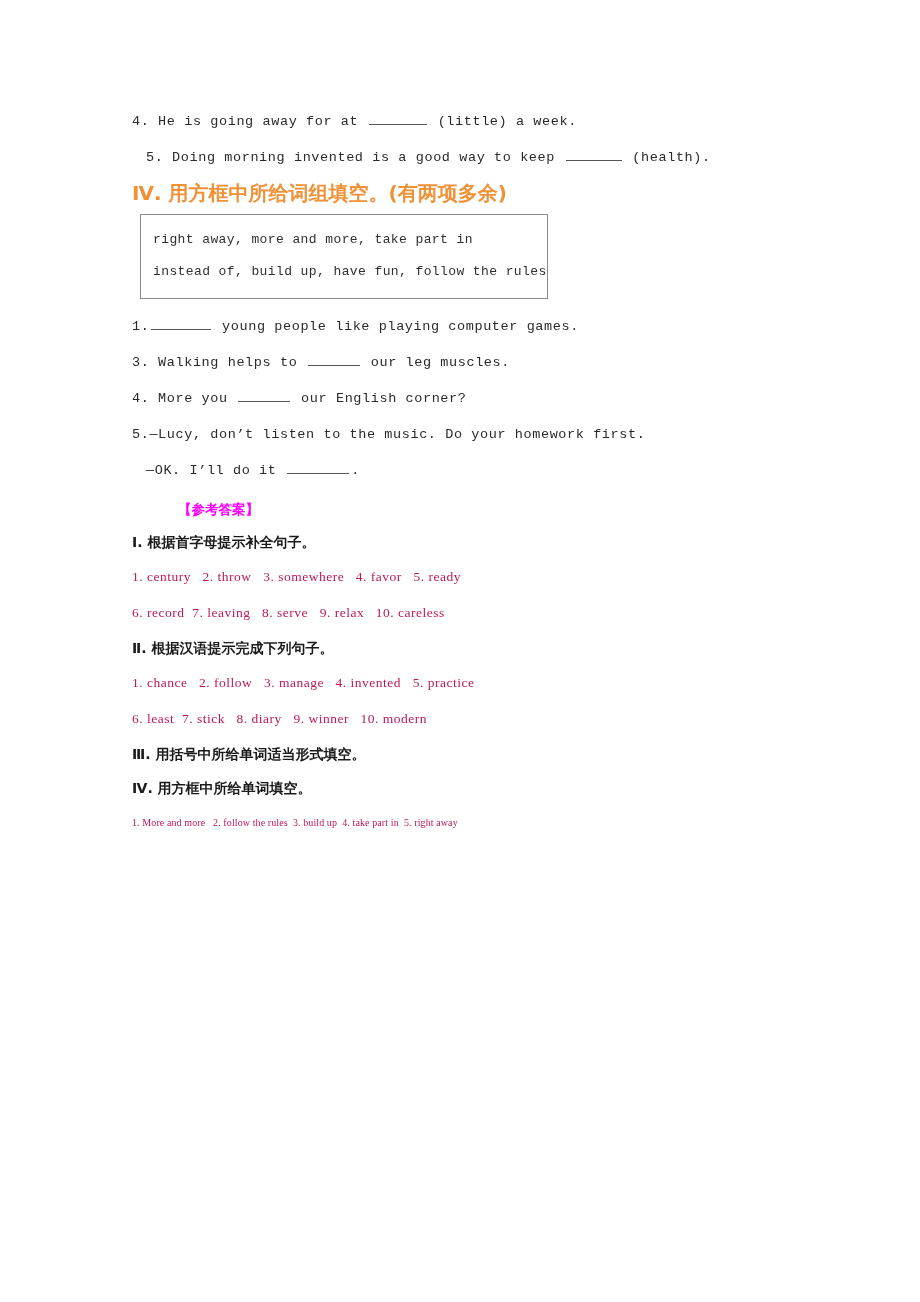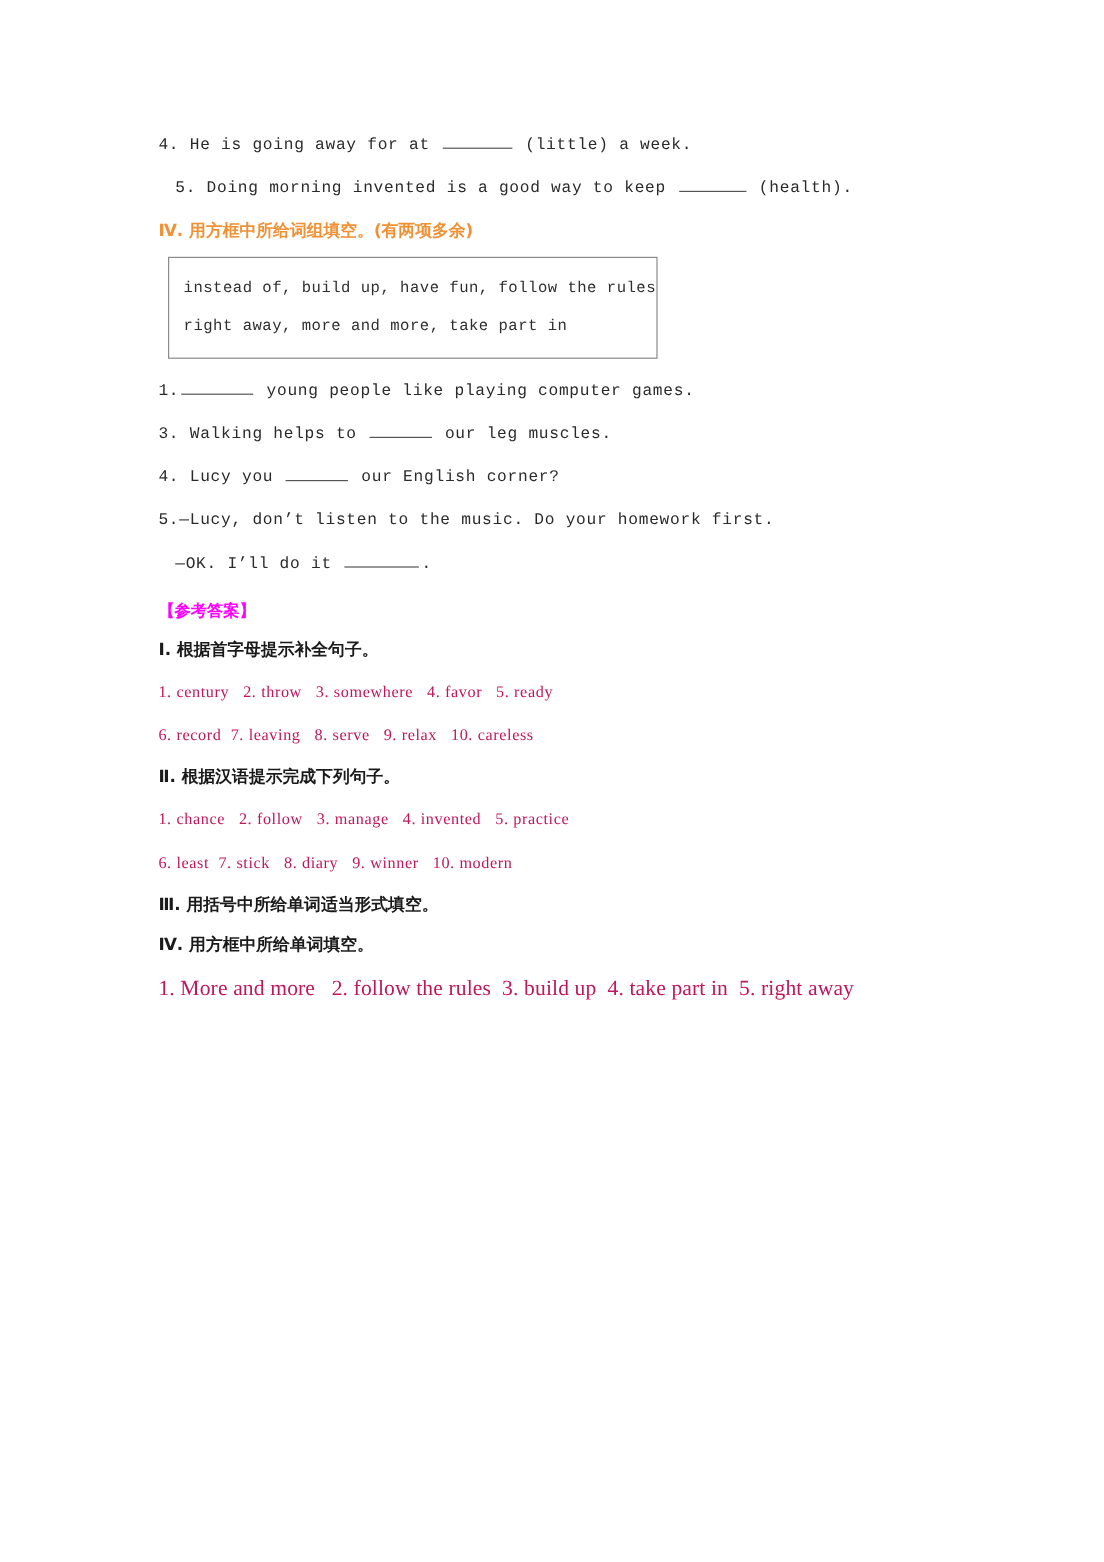--- a/index.html
+++ b/index.html
@@ -53,21 +53,21 @@
   .blank.w1 { width: 58px; }
   .blank.w2 { width: 56px; }
   .blank.w3 { width: 60px; }
   .blank.w4 { width: 54px; }
   .blank.w5 { width: 52px; }
   .blank.w6 { width: 62px; }
 
   
   .heading-orange {
     font-family: "DejaVu Sans", "Liberation Sans", sans-serif;
-    font-size: 14px;
+    font-size: 20px;
     font-weight: bold;
     color: #F09135;
     line-height: 30px;
     margin-top: 2px;
     white-space: pre;
   }
 
   
   .word-box {
     margin-top: 6px;
@@ -90,20 +90,21 @@
 
   
   .answers-title {
     font-family: "DejaVu Sans", "Liberation Sans", sans-serif;
     font-size: 13.5px;
     font-weight: bold;
     color: #FF00FF;
     line-height: 32px;
     margin-top: 4px;
     white-space: pre;
+    margin-left: 46px;
   }
 
   
   .ans-heading {
     font-family: "DejaVu Sans", "Liberation Sans", sans-serif;
     font-size: 14px;
     font-weight: bold;
     color: #1a1a1a;
     line-height: 34px;
     white-space: pre;
@@ -112,49 +113,49 @@
   
   .ans-line {
     font-family: Liberation Serif, serif;
     font-size: 13.5px;
     line-height: 36px;
     color: #be185d;
     white-space: pre;
     letter-spacing: 0.5px;
   }
   .ans-line.tight {
-    font-size: 18px;
+    font-size: 10px;
     letter-spacing: 0.1px;
   }
 </style>
 </head>
 <body>
 
 <div class="page">
   <div class="content">
 
     <div class="q-line"><span>4.</span><span> He is going away for at </span><span class="blank w1"></span><span> (little) a week.</span></div>
 
     <div class="q-line indent"><span>5.</span><span> Doing morning invented is a good way to keep </span><span class="blank w2"></span><span> (health).</span></div>
 
     <div class="heading-orange">Ⅳ. 用方框中所给词组填空。(有两项多余)</div>
 
     <div class="word-box">
+      <div class="word-box-line">right away, more and more, take part in</div>
       <div class="word-box-line">instead of, build up, have fun, follow the rules</div>
-      <div class="word-box-line">right away, more and more, take part in</div>
     </div>
 
     <div class="gap-after-box"></div>
 
     <div class="q-line"><span>1.</span><span class="blank w3"></span><span> young people like playing computer games.</span></div>
 
 
     <div class="q-line"><span>3.</span><span> Walking helps to </span><span class="blank w5"></span><span> our leg muscles.</span></div>
 
-    <div class="q-line"><span>4.</span><span> Lucy you </span><span class="blank w5"></span><span> our English corner?</span></div>
+    <div class="q-line"><span>4.</span><span> More you </span><span class="blank w5"></span><span> our English corner?</span></div>
 
     <div class="q-line"><span>5.</span><span>—Lucy, don’t listen to the music. Do your homework first.</span></div>
 
     <div class="q-line indent"><span>—OK. I’ll do it </span><span class="blank w6"></span><span>.</span></div>
 
     <div class="answers-title">【参考答案】</div>
 
     <div class="ans-heading">Ⅰ. 根据首字母提示补全句子。</div>
     <div class="ans-line">1. century   2. throw   3. somewhere   4. favor   5. ready</div>
     <div class="ans-line">6. record  7. leaving   8. serve   9. relax   10. careless</div>

